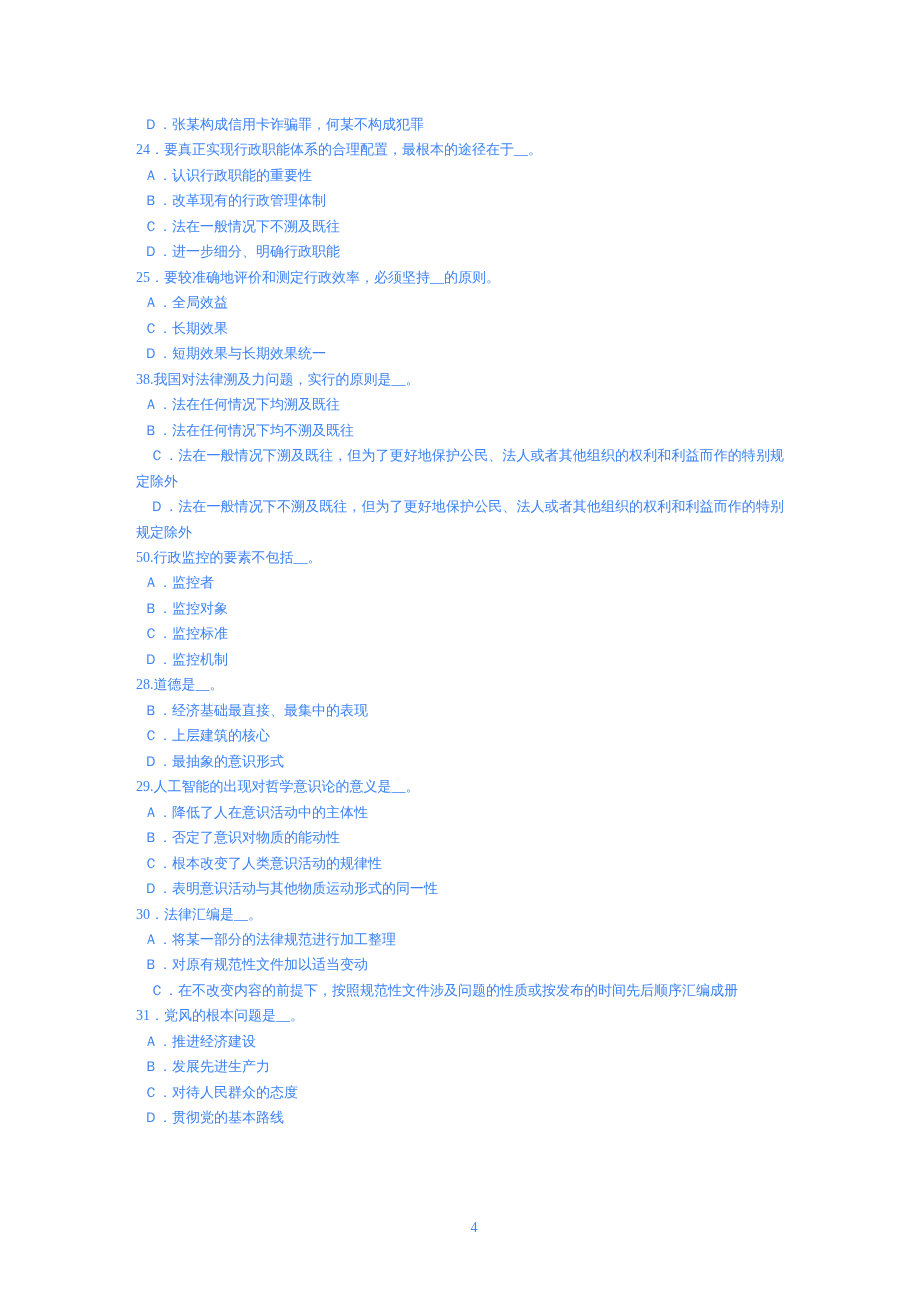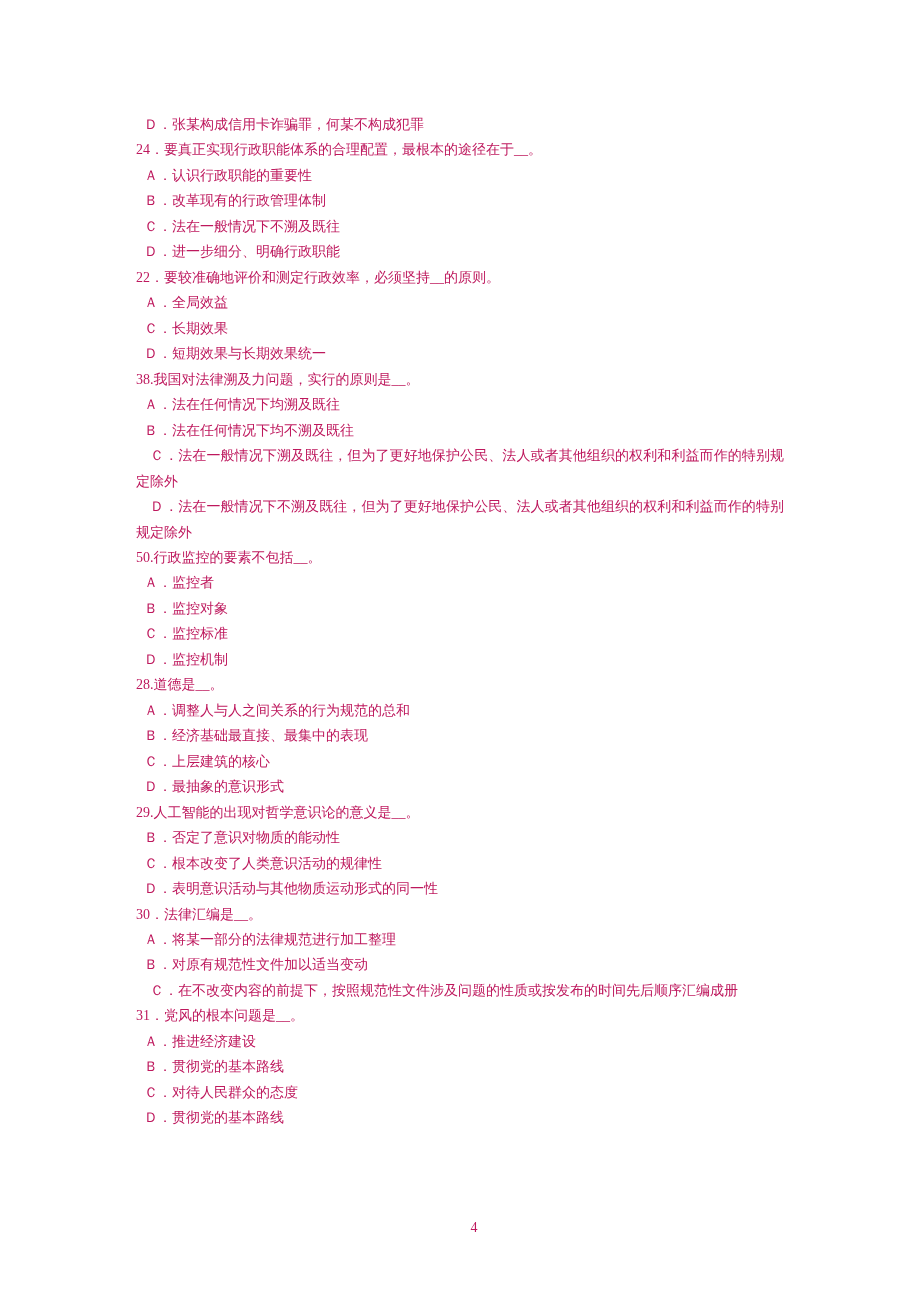--- a/index.html
+++ b/index.html
@@ -10,21 +10,21 @@
   .page {
     width: 892px;
     min-height: 1302px;
     margin: 0 auto;
     background: #ffffff;
     box-sizing: border-box;
     padding: 112px 122px 0 122px;
     position: relative;
     font-family: "SimSun", "宋体", serif;
     font-size: 14px;
-    color: #be185d;
+    color: #3b82f6;
     line-height: 1.82;
   }
   .line {
     white-space: normal;
     text-align: justify;
   }
   .opt {
     padding-left: 8px;
   }
   .page-number {
@@ -41,47 +41,47 @@
 <body>
 
 <div class="page">
   <div id="content">
       <div class="line opt">Ｄ．张某构成信用卡诈骗罪，何某不构成犯罪</div>
       <div class="line ">24．要真正实现行政职能体系的合理配置，最根本的途径在于__。</div>
       <div class="line opt">Ａ．认识行政职能的重要性</div>
       <div class="line opt">Ｂ．改革现有的行政管理体制</div>
       <div class="line opt">Ｃ．法在一般情况下不溯及既往</div>
       <div class="line opt">Ｄ．进一步细分、明确行政职能</div>
-      <div class="line ">22．要较准确地评价和测定行政效率，必须坚持__的原则。</div>
+      <div class="line ">25．要较准确地评价和测定行政效率，必须坚持__的原则。</div>
       <div class="line opt">Ａ．全局效益</div>
       <div class="line opt">Ｃ．长期效果</div>
       <div class="line opt">Ｄ．短期效果与长期效果统一</div>
       <div class="line ">38.我国对法律溯及力问题，实行的原则是__。</div>
       <div class="line opt">Ａ．法在任何情况下均溯及既往</div>
       <div class="line opt">Ｂ．法在任何情况下均不溯及既往</div>
       <div class="line ">　Ｃ．法在一般情况下溯及既往，但为了更好地保护公民、法人或者其他组织的权利和利益而作的特别规定除外</div>
       <div class="line ">　Ｄ．法在一般情况下不溯及既往，但为了更好地保护公民、法人或者其他组织的权利和利益而作的特别规定除外</div>
       <div class="line ">50.行政监控的要素不包括__。</div>
       <div class="line opt">Ａ．监控者</div>
       <div class="line opt">Ｂ．监控对象</div>
       <div class="line opt">Ｃ．监控标准</div>
       <div class="line opt">Ｄ．监控机制</div>
       <div class="line ">28.道德是__。</div>
-      <div class="line opt">Ａ．调整人与人之间关系的行为规范的总和</div>
       <div class="line opt">Ｂ．经济基础最直接、最集中的表现</div>
       <div class="line opt">Ｃ．上层建筑的核心</div>
       <div class="line opt">Ｄ．最抽象的意识形式</div>
       <div class="line ">29.人工智能的出现对哲学意识论的意义是__。</div>
+      <div class="line opt">Ａ．降低了人在意识活动中的主体性</div>
       <div class="line opt">Ｂ．否定了意识对物质的能动性</div>
       <div class="line opt">Ｃ．根本改变了人类意识活动的规律性</div>
       <div class="line opt">Ｄ．表明意识活动与其他物质运动形式的同一性</div>
       <div class="line ">30．法律汇编是__。</div>
       <div class="line opt">Ａ．将某一部分的法律规范进行加工整理</div>
       <div class="line opt">Ｂ．对原有规范性文件加以适当变动</div>
       <div class="line ">　Ｃ．在不改变内容的前提下，按照规范性文件涉及问题的性质或按发布的时间先后顺序汇编成册</div>
       <div class="line ">31．党风的根本问题是__。</div>
       <div class="line opt">Ａ．推进经济建设</div>
-      <div class="line opt">Ｂ．贯彻党的基本路线</div>
+      <div class="line opt">Ｂ．发展先进生产力</div>
       <div class="line opt">Ｃ．对待人民群众的态度</div>
       <div class="line opt">Ｄ．贯彻党的基本路线</div>
     </div>
   <div class="page-number">4</div>
 </div>
 
 </body></html>

